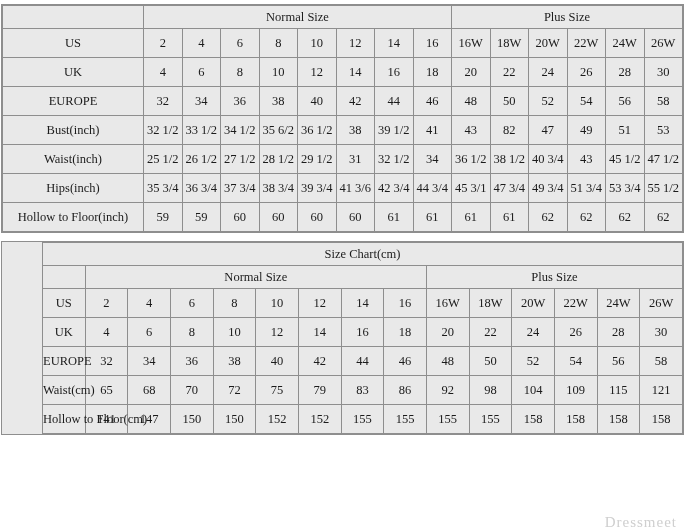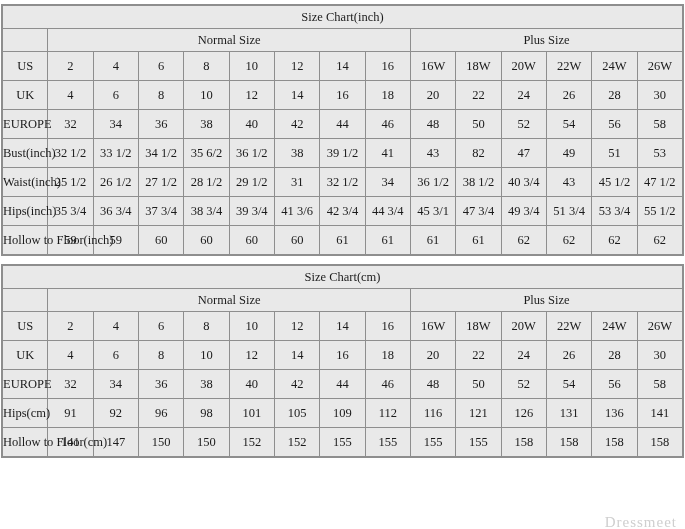--- a/index.html
+++ b/index.html
@@ -21,21 +21,21 @@
     background: #ffffff;
   }
   .chart-block {
     width: 683px;
     margin: 0 auto;
     border: 1px solid #8e8e8e;
     background: #e9e9e9;
     box-sizing: border-box;
   }
   .chart-block.first { margin-top: 4px; }
-  .chart-block.second { margin-top: 8px; }
+  .chart-block.second { margin-top: 8px; padding-left: 40px; }
 
   table.size-table {
     width: 100%;
     border-collapse: collapse;
     table-layout: fixed;
     background: #e9e9e9;
   }
   table.size-table td {
     border: 1px solid #8e8e8e;
     text-align: center;
@@ -80,23 +80,20 @@
   }
 </style>
 </head>
 <body>
 
 <div class="page">
 
   <div class="chart-block first">
     <table class="size-table">
       <tbody>
-        <tr>
-          <td class="title-cell" colspan="15">Size Chart(inch)</td>
-        </tr>
         <tr class="row-head">
           <td class="blank-cell" style="width:140px"></td>
           <td class="group-cell" colspan="8">Normal Size</td>
           <td class="group-cell" colspan="6">Plus Size</td>
         </tr>
         <tr class="data-row">
           <td class="rowlabel">US</td>
           <td>2</td>
           <td>4</td>
           <td>6</td>
@@ -274,35 +271,35 @@
           <td>44</td>
           <td>46</td>
           <td>48</td>
           <td>50</td>
           <td>52</td>
           <td>54</td>
           <td>56</td>
           <td>58</td>
         </tr>
         <tr class="data-row">
-          <td class="rowlabel">Hips(cm)</td>
-          <td>91</td>
+          <td class="rowlabel">Waist(cm)</td>
+          <td>65</td>
+          <td>68</td>
+          <td>70</td>
+          <td>72</td>
+          <td>75</td>
+          <td>79</td>
+          <td>83</td>
+          <td>86</td>
           <td>92</td>
-          <td>96</td>
           <td>98</td>
-          <td>101</td>
-          <td>105</td>
+          <td>104</td>
           <td>109</td>
-          <td>112</td>
-          <td>116</td>
+          <td>115</td>
           <td>121</td>
-          <td>126</td>
-          <td>131</td>
-          <td>136</td>
-          <td>141</td>
         </tr>
         <tr class="data-row">
           <td class="rowlabel">Hollow to Floor(cm)</td>
           <td>141</td>
           <td>147</td>
           <td>150</td>
           <td>150</td>
           <td>152</td>
           <td>152</td>
           <td>155</td>

